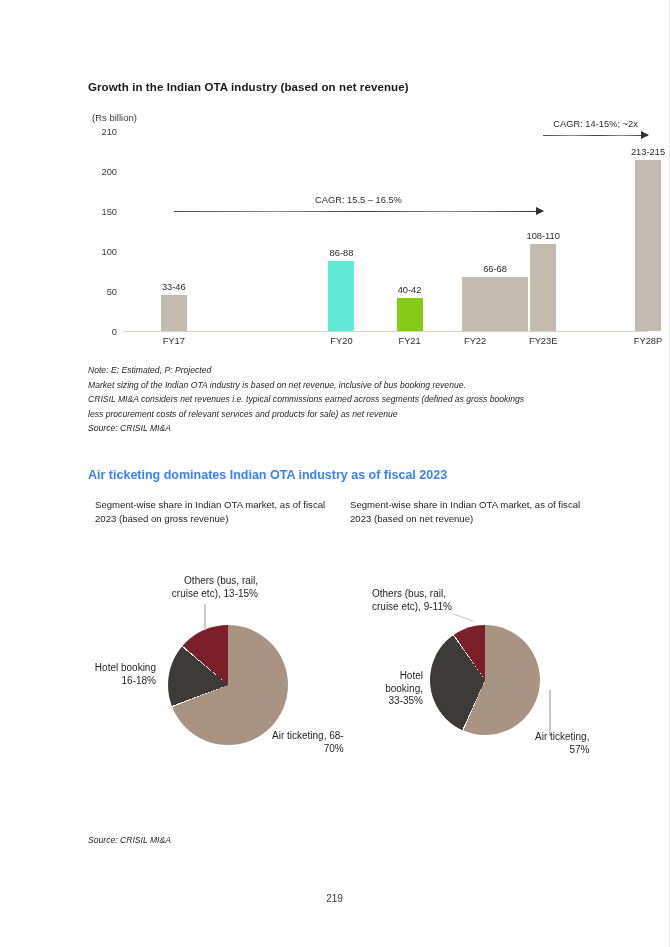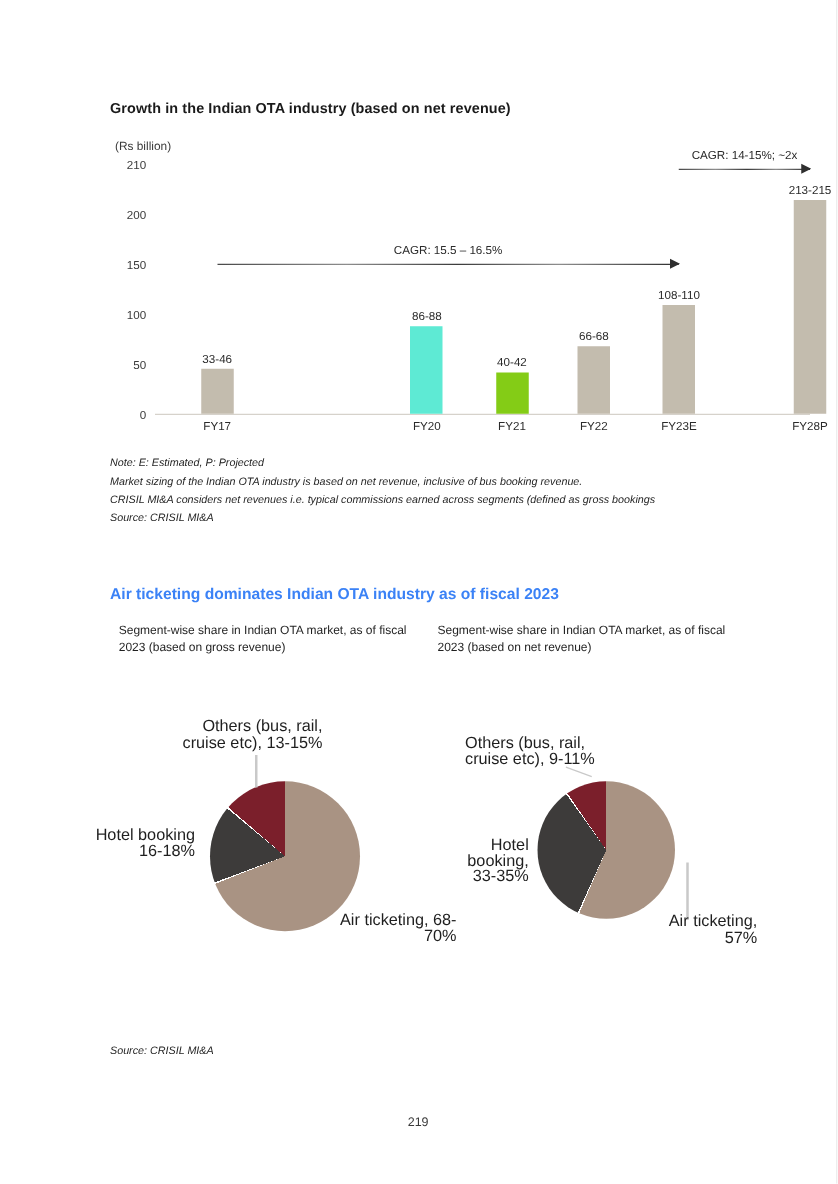--- a/index.html
+++ b/index.html
@@ -137,21 +137,21 @@
     border-bottom: 4.2px solid transparent;
   }
 
   
   .pie {
     position: absolute;
     border-radius: 50%;
   }
   .pie-label {
     position: absolute;
-    font-size: 13px;
+    font-size: 10px;
     color: #1f1f1f;
     line-height: 12.6px;
     white-space: nowrap;
   }
   .pie-label.right { text-align: right; }
   .leader {
     position: absolute;
     background: #c9c9c9;
   }
 </style>
@@ -178,21 +178,21 @@
       <div id="bars">
           <div class="bar" style="height: 36px; left: calc(9.5% - 13px); background: rgb(195, 188, 174);">
             <div class="bar-val">33-46</div>
           </div>
           <div class="bar" style="height: 69.6px; left: calc(41.5% - 13px); background: #5eead4;">
             <div class="bar-val">86-88</div>
           </div>
           <div class="bar" style="height: 32.8px; left: calc(54.5% - 13px); background: #84cc16;">
             <div class="bar-val">40-42</div>
           </div>
-          <div class="bar" style="height: 53.6px; left: calc(67% - 13px); background: rgb(195, 188, 174);">
+          <div class="bar" style="height: 53.6px; left: calc(67% - 13px); background: rgb(195, 188, 174); padding-left: 40px;">
             <div class="bar-val">66-68</div>
           </div>
           <div class="bar" style="height: 87.2px; left: calc(80% - 13px); background: rgb(195, 188, 174);">
             <div class="bar-val">108-110</div>
           </div>
           <div class="bar" style="height: 171.2px; left: calc(100% - 13px); background: rgb(195, 188, 174);">
             <div class="bar-val">213-215</div>
           </div>
         </div>
       <div id="xlabels">
@@ -215,20 +215,21 @@
             <div class="cagr-head"></div>
           </div>
         </div>
     </div>
   </div>
 
   <div id="notes" class="abs" style="left:88px; top:363px;">
       <div class="note-line">Note: E: Estimated, P: Projected</div>
       <div class="note-line">Market sizing of the Indian OTA industry is based on net revenue, inclusive of bus booking revenue.</div>
       <div class="note-line">CRISIL MI&amp;A considers net revenues i.e. typical commissions earned across segments (defined as gross bookings</div>
+      <div class="note-line">less procurement costs of relevant services and products for sale) as net revenue</div>
       <div class="note-line">Source: CRISIL MI&amp;A</div>
     </div>
 
   <div class="abs sec-title-2" style="left:88px; top:468px;">Air ticketing dominates Indian OTA industry as of fiscal 2023</div>
 
   <div class="abs subhead" style="left:95px; top:498px; width:250px;">Segment-wise share in Indian OTA market, as of fiscal 2023 (based on gross revenue)</div>
 
   <div class="abs subhead" style="left:350px; top:498px; width:245px;">Segment-wise share in Indian OTA market, as of fiscal 2023 (based on net revenue)</div>
 
   <div class="pie" id="pie-left" style="left: 168px; top: 625px; width: 120px; height: 120px; background: conic-gradient(rgb(169, 147, 131) 0deg, rgb(169, 147, 131) 248.4deg, rgb(255, 255, 255) 248.4deg, rgb(255, 255, 255) 249.6deg, rgb(61, 59, 58) 249.6deg, rgb(61, 59, 58) 309.6deg, rgb(255, 255, 255) 309.6deg, rgb(255, 255, 255) 310.8deg, rgb(123, 31, 43) 310.8deg, rgb(123, 31, 43) 360deg);"></div>

